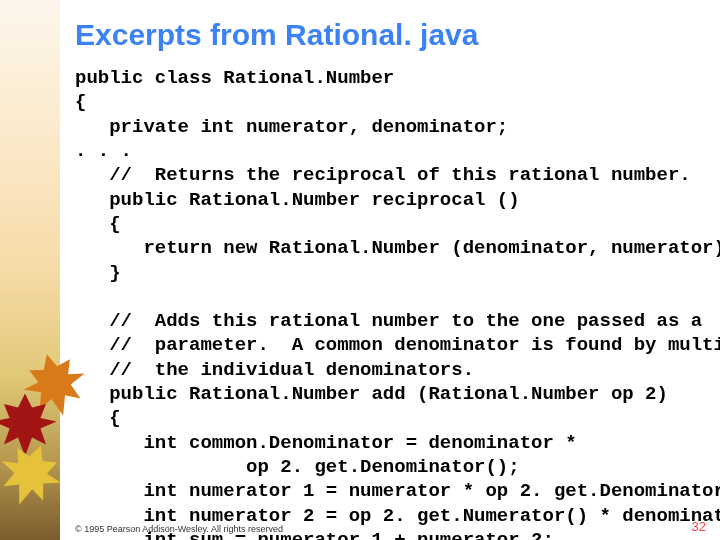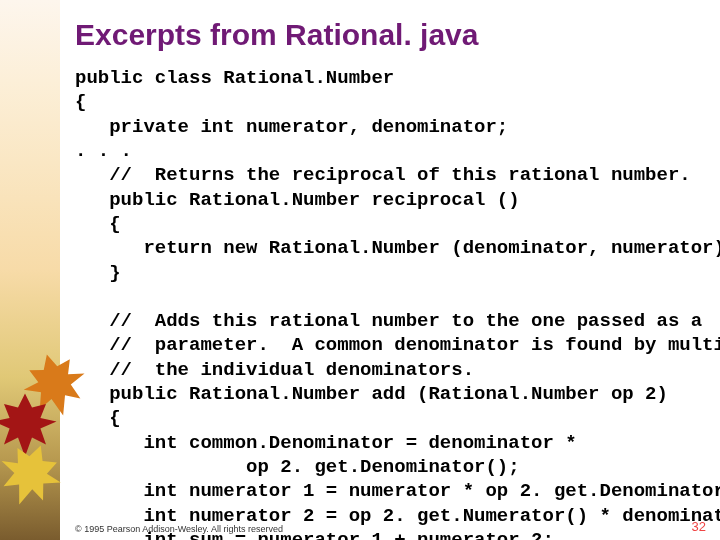--- a/index.html
+++ b/index.html
@@ -33,21 +33,21 @@
   .leaf.yellow { left: -5px; bottom: 30px; transform: rotate(20deg); }
   .content {
     position: absolute;
     left: 75px;
     top: 18px;
     right: 20px;
   }
   .title {
     font-size: 30px;
     font-weight: bold;
-    color: #701a75;
+    color: #3b82f6;
     margin: 0 0 14px 0;
   }
   .code {
     font-family: "Courier New", Courier, monospace;
     font-size: 19px;
     font-weight: bold;
     line-height: 1.28;
     white-space: pre;
     color: #000;
   }

